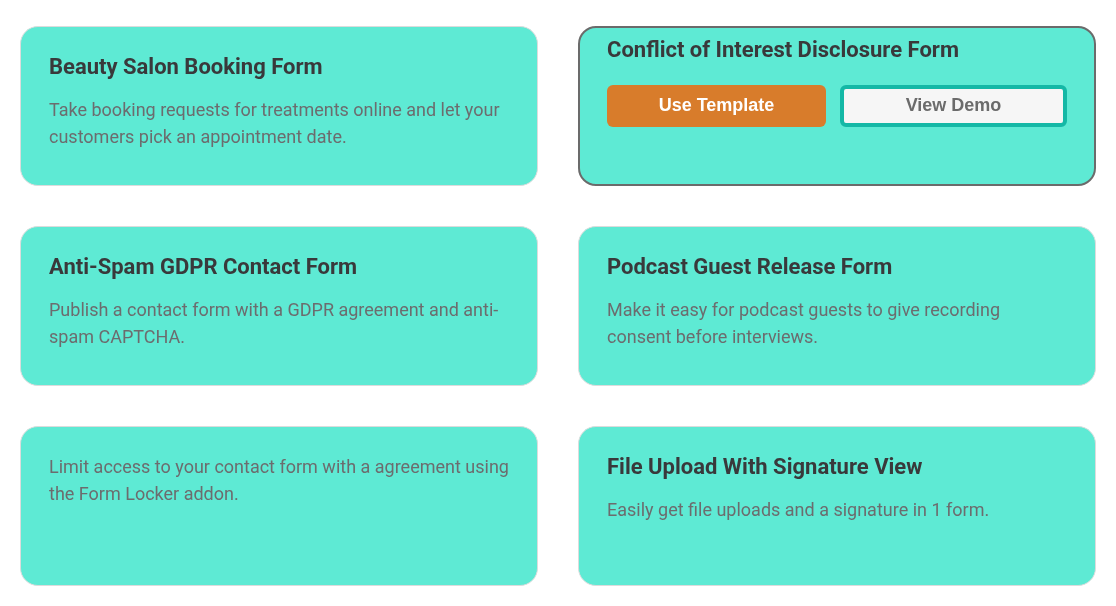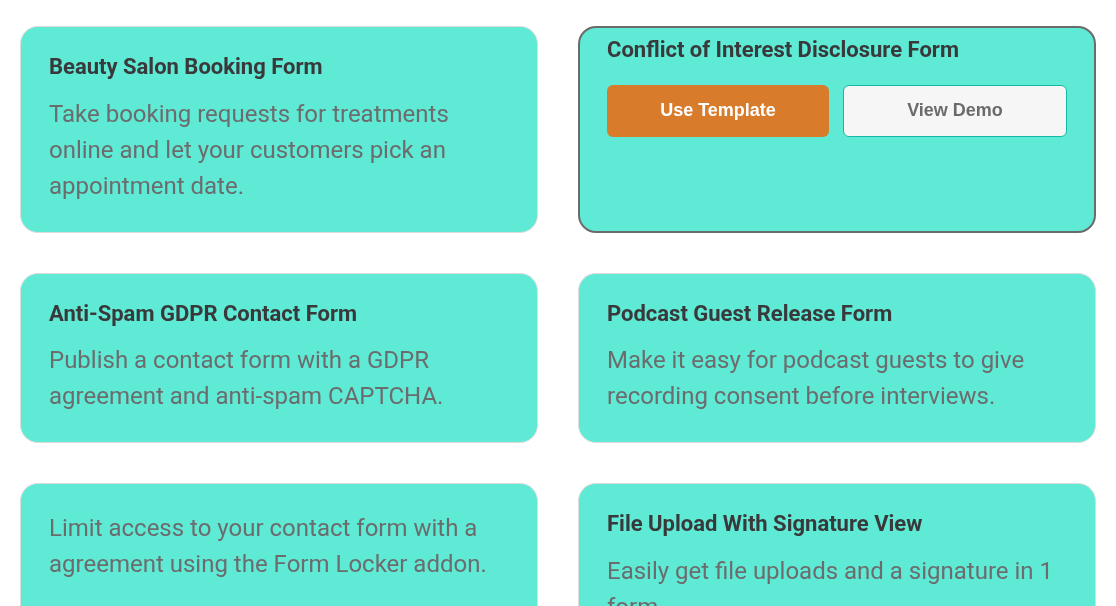--- a/index.html
+++ b/index.html
@@ -30,49 +30,49 @@
       padding: 8px 27px 27px 27px;
     }
     .card-title {
       font-size: 22px;
       font-weight: 700;
       color: #39393b;
       margin-bottom: 14px;
       line-height: 1.3;
     }
     .card-desc {
-      font-size: 24px;
+      font-size: 18px;
       color: #6c6c6e;
       line-height: 1.5;
     }
     .button-row {
       display: flex;
       gap: 14px;
       margin-top: 20px;
     }
     .btn {
       flex: 1;
-      height: 52px;
+      height: 42px;
       border-radius: 6px;
       font-size: 18px;
       font-weight: 600;
       cursor: pointer;
       border: none;
       display: flex;
       align-items: center;
       justify-content: center;
     }
     .btn-primary {
       background: #d87c2b;
       color: #fff;
     }
     .btn-secondary {
       background: #f6f6f6;
       color: #6b6b6b;
-      border: 1px solid #14b8a6;
+      border: 4px solid #14b8a6;
     }
   </style>
 </head>
 <body>
 
 <div class="grid">
 
   <div class="card">
     <h3 class="card-title">Beauty Salon Booking Form</h3>
     <p class="card-desc">Take booking requests for treatments online and let your customers pick an appointment date.</p>

